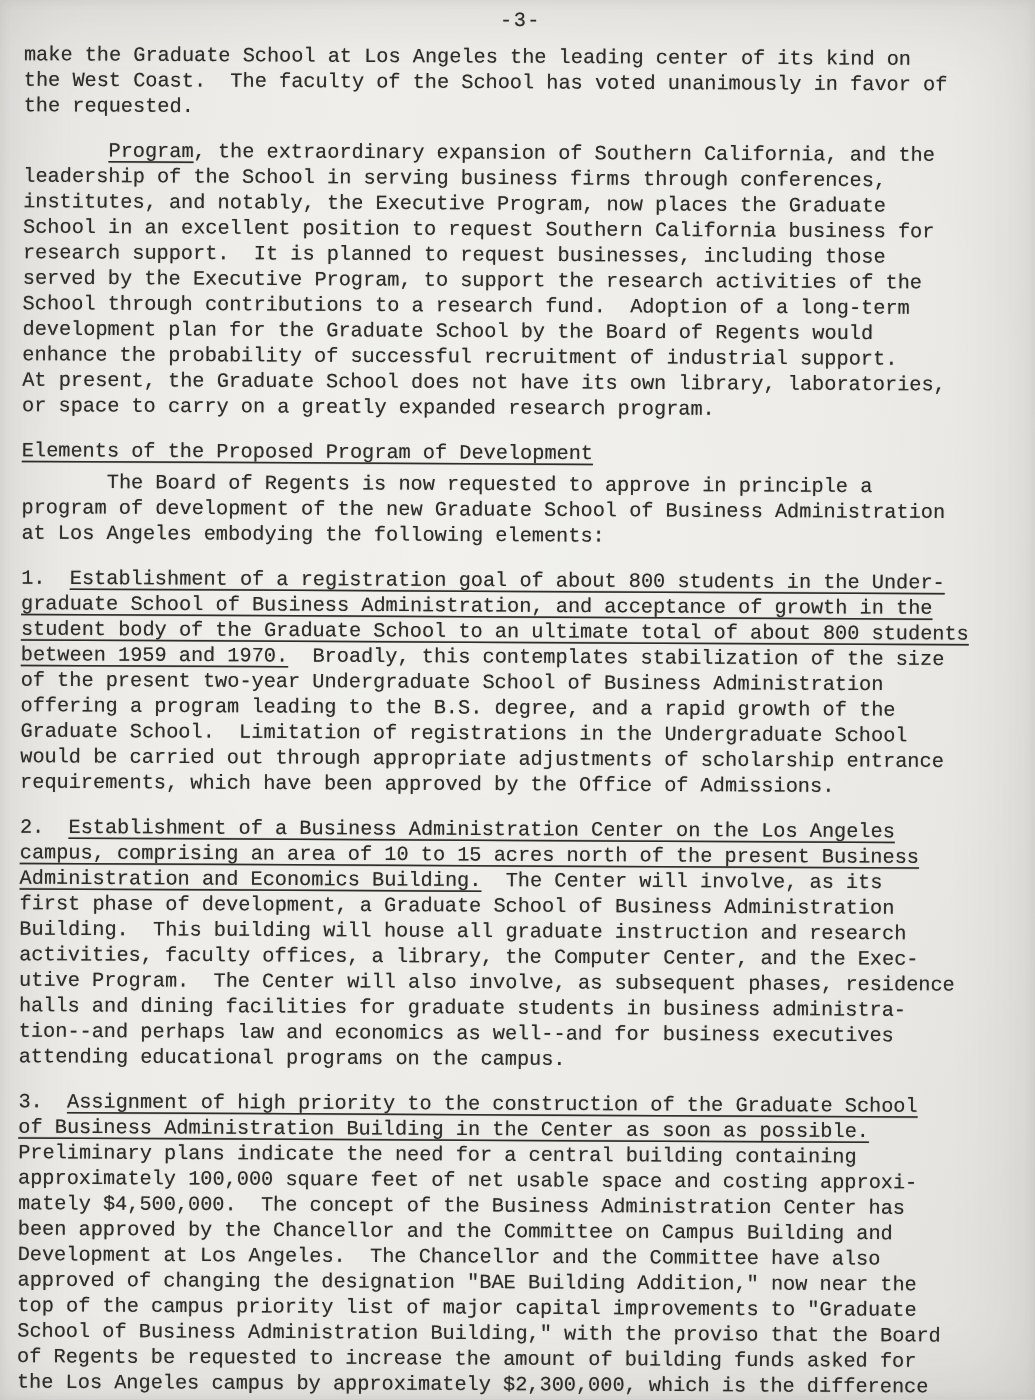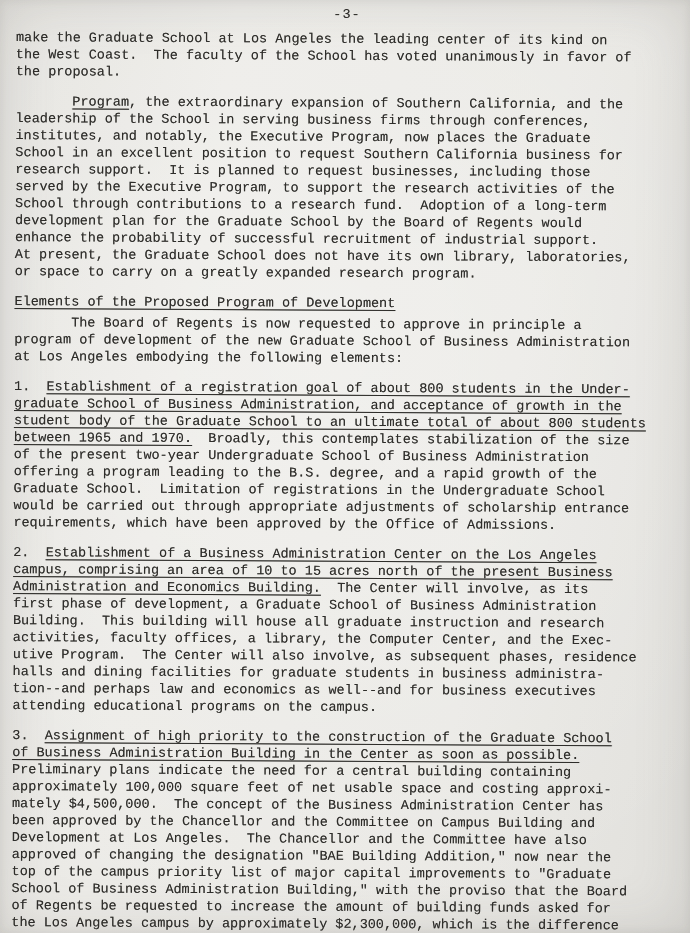--- a/index.html
+++ b/index.html
@@ -51,21 +51,21 @@
 </style>
 </head>
 <body>
 
 <div class="page">
   <div class="page-number">-3-</div>
   <div class="doc-body">
       <div class="block">
         <div class="line"><span>make the Graduate School at Los Angeles the leading center of its kind on</span></div>
         <div class="line"><span>the West Coast.  The faculty of the School has voted unanimously in favor of</span></div>
-        <div class="line"><span>the proposal.</span></div>
+        <div class="line"><span>the requested.</span></div>
       </div>
       <div class="block">
         <div class="line"><span>       </span><span class="u">Program</span><span>, the extraordinary expansion of Southern California, and the</span></div>
         <div class="line"><span>leadership of the School in serving business firms through conferences,</span></div>
         <div class="line"><span>institutes, and notably, the Executive Program, now places the Graduate</span></div>
         <div class="line"><span>School in an excellent position to request Southern California business for</span></div>
         <div class="line"><span>research support.  It is planned to request businesses, including those</span></div>
         <div class="line"><span>served by the Executive Program, to support the research activities of the</span></div>
         <div class="line"><span>School through contributions to a research fund.  Adoption of a long-term</span></div>
         <div class="line"><span>development plan for the Graduate School by the Board of Regents would</span></div>
@@ -78,21 +78,21 @@
       </div>
       <div class="block tight">
         <div class="line"><span>       The Board of Regents is now requested to approve in principle a</span></div>
         <div class="line"><span>program of development of the new Graduate School of Business Administration</span></div>
         <div class="line"><span>at Los Angeles embodying the following elements:</span></div>
       </div>
       <div class="block">
         <div class="line"><span>1.  </span><span class="u">Establishment of a registration goal of about 800 students in the Under-</span></div>
         <div class="line"><span class="u">graduate School of Business Administration, and acceptance of growth in the</span></div>
         <div class="line"><span class="u">student body of the Graduate School to an ultimate total of about 800 students</span></div>
-        <div class="line"><span class="u">between 1965 and 1970.</span><span>  Broadly, this contemplates stabilization of the size</span></div>
+        <div class="line"><span class="u">between 1959 and 1970.</span><span>  Broadly, this contemplates stabilization of the size</span></div>
         <div class="line"><span>of the present two-year Undergraduate School of Business Administration</span></div>
         <div class="line"><span>offering a program leading to the B.S. degree, and a rapid growth of the</span></div>
         <div class="line"><span>Graduate School.  Limitation of registrations in the Undergraduate School</span></div>
         <div class="line"><span>would be carried out through appropriate adjustments of scholarship entrance</span></div>
         <div class="line"><span>requirements, which have been approved by the Office of Admissions.</span></div>
       </div>
       <div class="block">
         <div class="line"><span>2.  </span><span class="u">Establishment of a Business Administration Center on the Los Angeles</span></div>
         <div class="line"><span class="u">campus, comprising an area of 10 to 15 acres north of the present Business</span></div>
         <div class="line"><span class="u">Administration and Economics Building.</span><span>  The Center will involve, as its</span></div>

